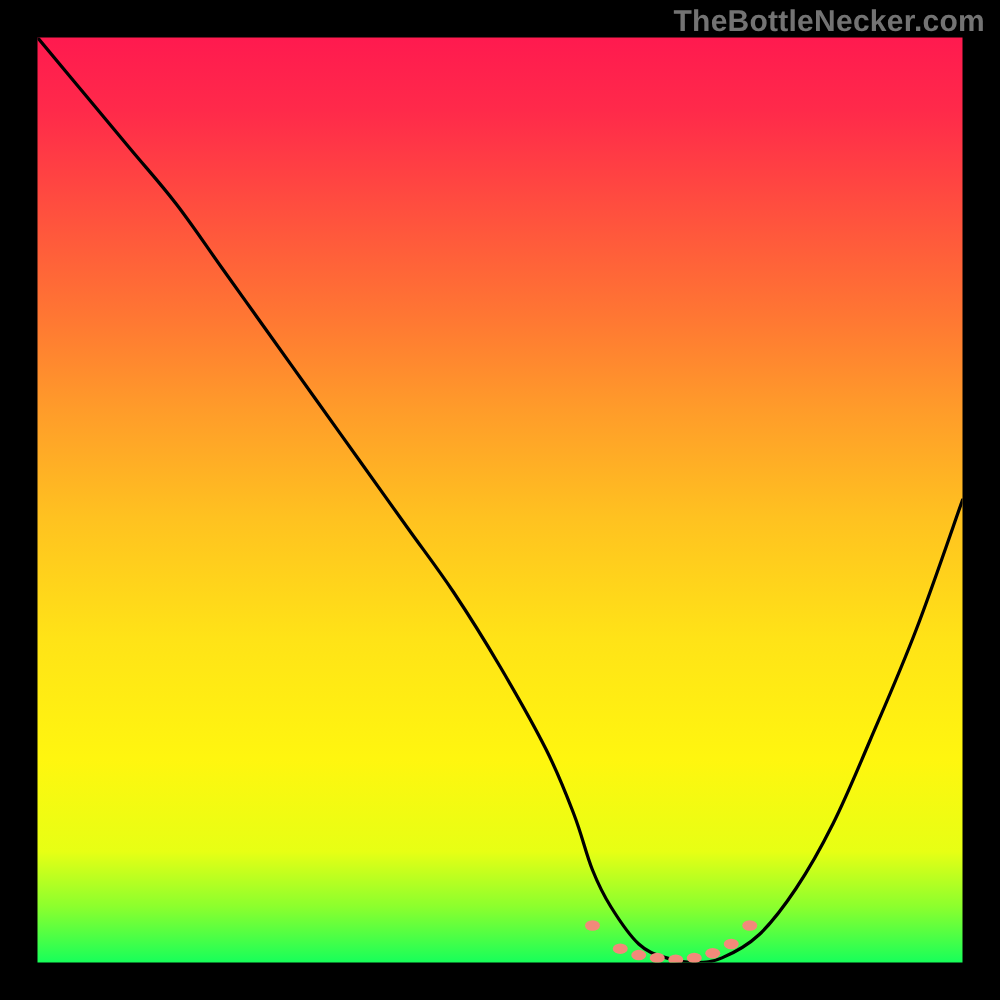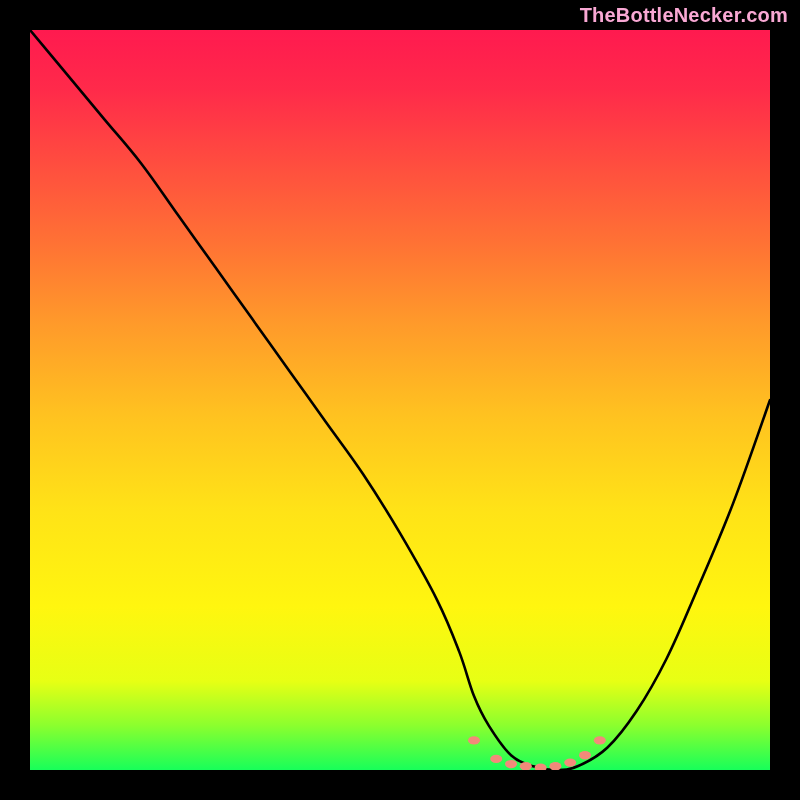--- a/index.html
+++ b/index.html
@@ -8,23 +8,23 @@
     position: relative;
     width: 800px;
     height: 800px;
     background: #000;
   }
   .watermark {
     position: absolute;
     top: 4px;
     right: 12px;
     font-family: Arial, Helvetica, sans-serif;
-    font-size: 20px;
+    font-size: 24px;
     font-weight: bold;
-    color: #f9a8d4;
+    color: #737373;
     z-index: 10;
     letter-spacing: 0.2px;
   }
   .plot-frame {
     position: absolute;
     left: 30px;
     top: 30px;
     width: 740px;
     height: 740px;
   }

